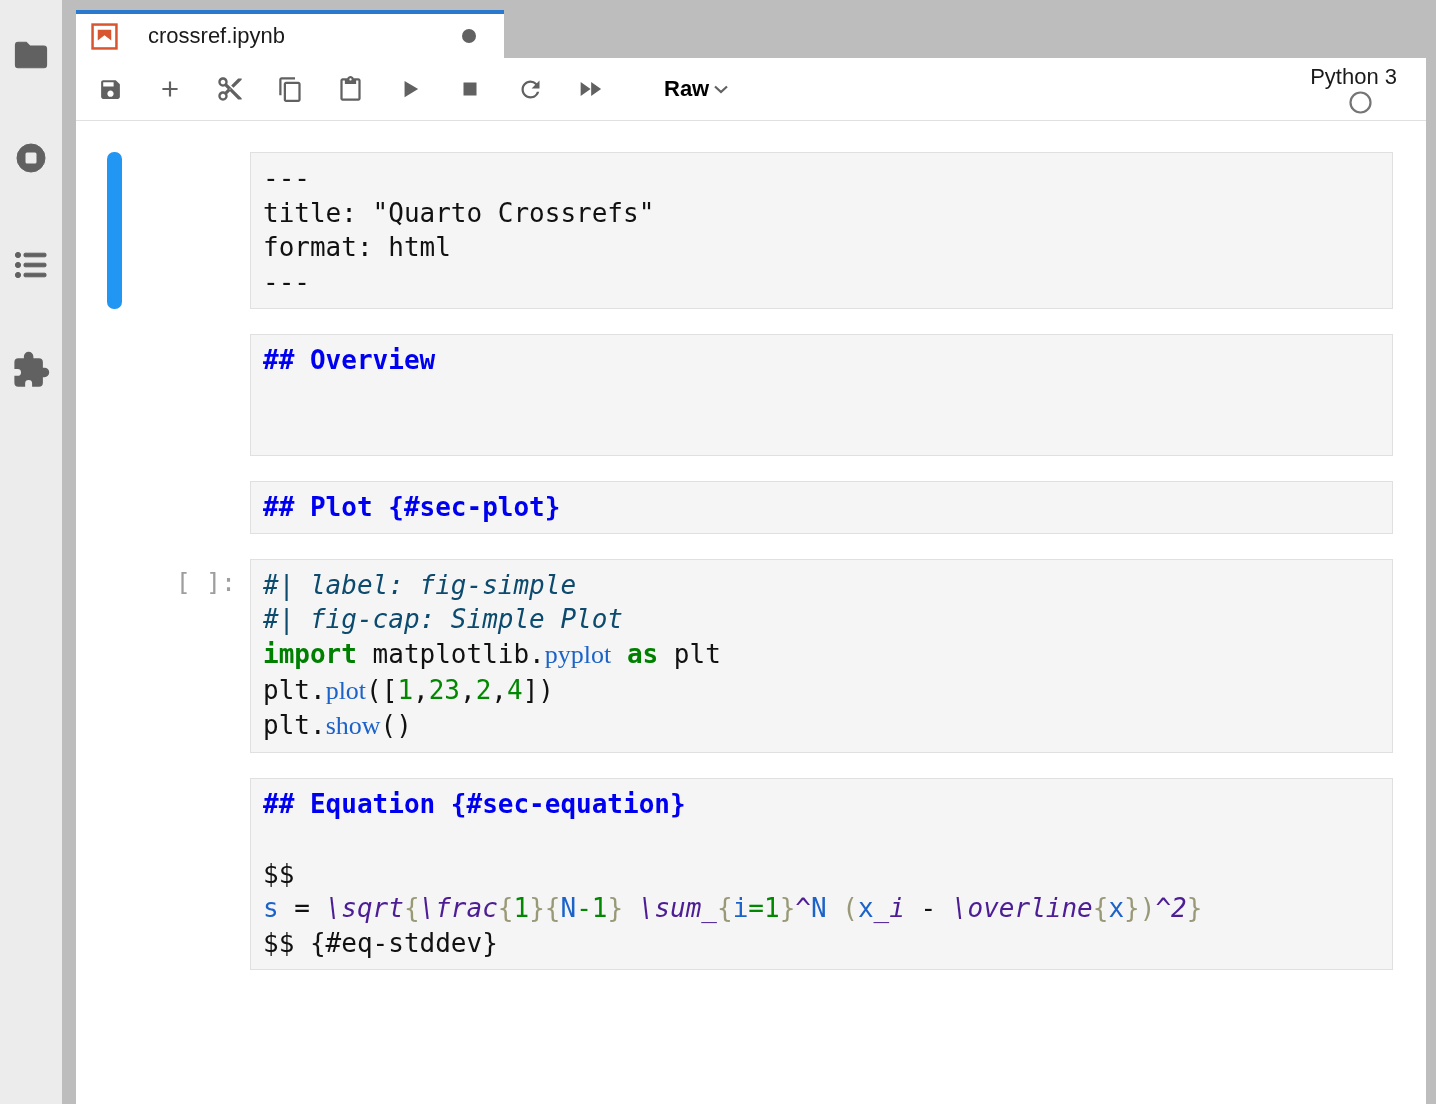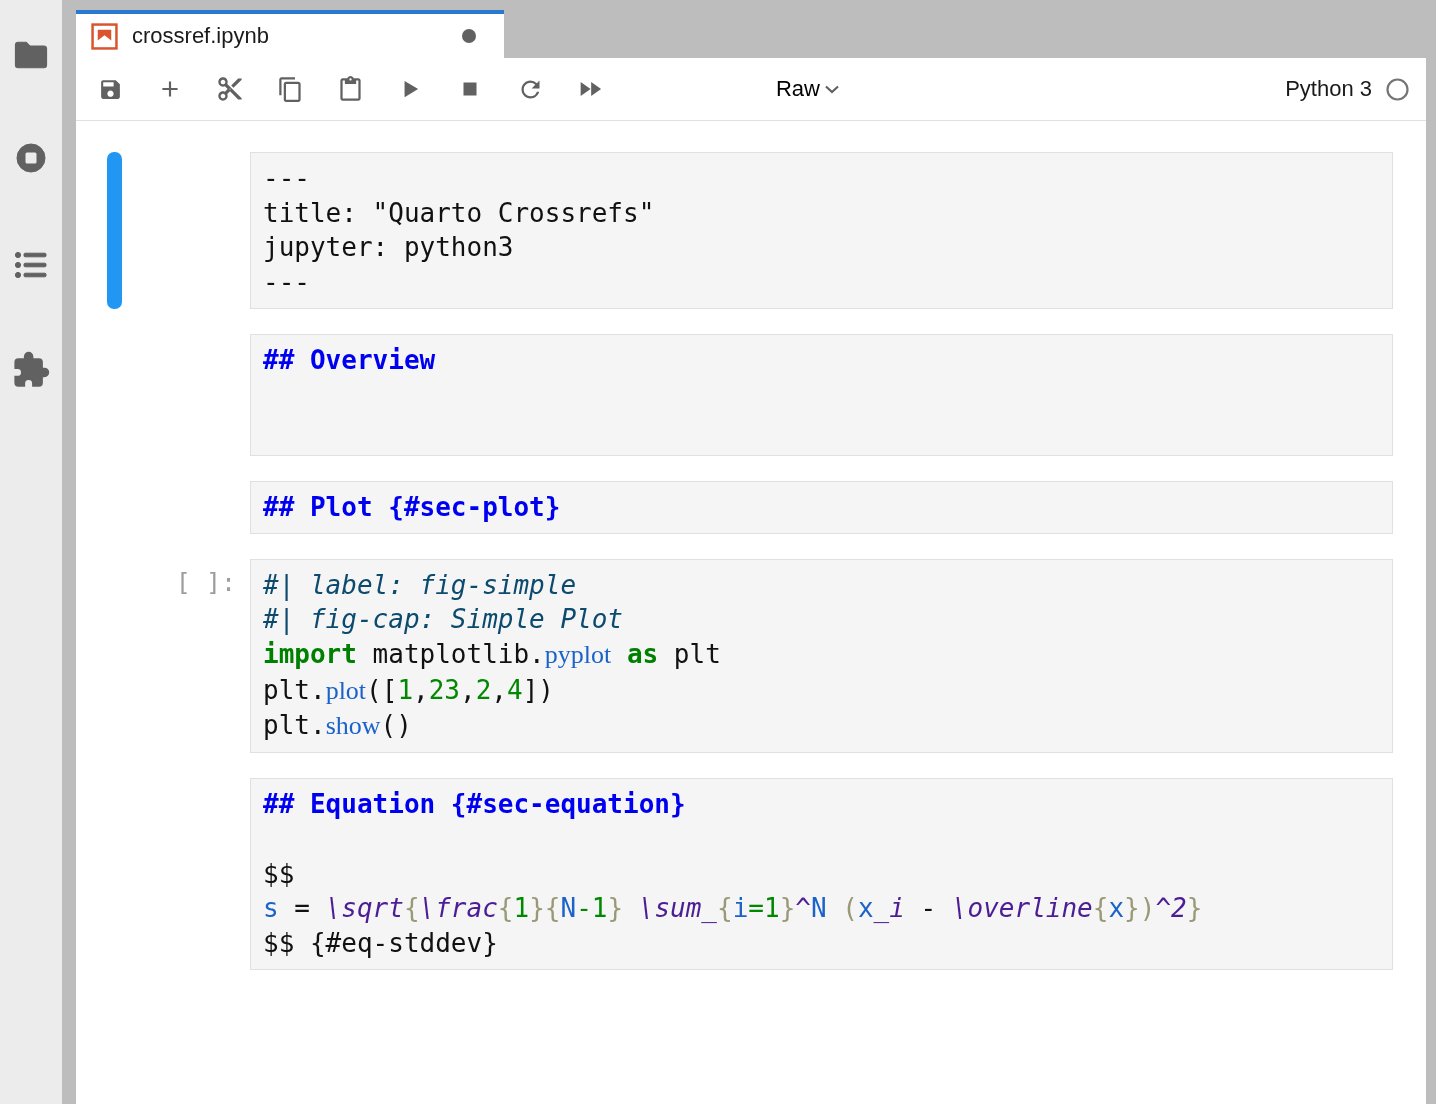--- a/index.html
+++ b/index.html
@@ -15,38 +15,38 @@
   }
   .ab-item { position:absolute; left:0; width:62px; height:44px;
     display:flex; align-items:center; justify-content:center; }
   .ab-item svg { fill:#616161; stroke:#616161; }
   
   .main { position:absolute; left:76px; top:0; width:1350px; height:100%; background:#fff; }
   .tabbar { position:relative; height:58px; background:#bdbdbd; }
   .tab {
     position:absolute; left:0; top:10px; width:428px; height:48px;
     background:#fff; border-top:4px solid #2979d1;
-    display:flex; align-items:center; padding:0 28px 0 15px;
+    display:flex; align-items:center; padding:0 28px 0 15px;gap:16px;
   }
   .tab-title { font-size:22px; color:#1a1a1a; margin-left:14px; white-space:nowrap; }
   .dirty-dot { width:14px; height:14px; border-radius:50%; background:#616161; margin-left:auto; }
   
   .toolbar {
     height:63px; background:#fff; border-bottom:1px solid #e0e0e0;
     display:flex; align-items:center; padding:0 10px 0 16px;
   }
   .tb-btn { width:36px; height:36px; margin-right:24px;
     display:flex; align-items:center; justify-content:center; background:none; border:none; }
   .tb-btn svg { fill:#616161; }
   .celltype-select {
-    margin-left:44px; width:168px; display:flex; align-items:center;
-    justify-content:flex-end; cursor:default;
+    margin-left:32px; width:168px; display:flex; align-items:center;
+    justify-content:flex-start; cursor:default;font-weight:bold;
   }
   .celltype-label { font-size:22px; color:#000; }
-  .kernel { margin-left:auto; display:flex; align-items:center; padding-right:6px; }
+  .kernel { margin-left:auto; display:flex; align-items:center; padding-right:6px;flex-direction:column; }
   .kernel-name { font-size:22px; color:#1a1a1a; margin-right:13px; }
   
   .notebook { position:absolute; top:122px; left:0; right:0; bottom:0;
     background:#fff; overflow:hidden; padding-top:30px; }
   .cell-row { position:relative; display:flex; margin-bottom:25px; }
   .collapser { position:absolute; left:31px; top:0; bottom:0; width:15px; border-radius:7px; }
   .collapser.selected { background:#2196f3; }
   .prompt {
     flex:none; width:174px; text-align:right; padding:9px 14px 0 0;
     font-family:"DejaVu Sans Mono", monospace; font-size:25px; color:#9e9e9e;
@@ -203,21 +203,21 @@
           </svg>
       </span>
     </div>
   </div>
 
   <div class="notebook">
     <div id="cells">
         <div class="cell-row">
           <div class="collapser selected"></div>
           <div class="prompt"></div>
-          <div class="editor"><div class="line"><span>---</span></div><div class="line"><span>title: "Quarto Crossrefs"</span></div><div class="line"><span>jupyter: python3</span></div><div class="line"><span>---</span></div></div>
+          <div class="editor"><div class="line"><span>---</span></div><div class="line"><span>title: "Quarto Crossrefs"</span></div><div class="line"><span>format: html</span></div><div class="line"><span>---</span></div></div>
         </div>
         <div class="cell-row">
           <div class="collapser"></div>
           <div class="prompt"></div>
           <div class="editor"><div class="line"><span class="tk-hd">## Overview</span></div><div class="line">&nbsp;</div><div class="line">&nbsp;</div></div>
         </div>
         <div class="cell-row">
           <div class="collapser"></div>
           <div class="prompt"></div>
           <div class="editor"><div class="line"><span class="tk-hd">## Plot {#sec-plot}</span></div></div>

